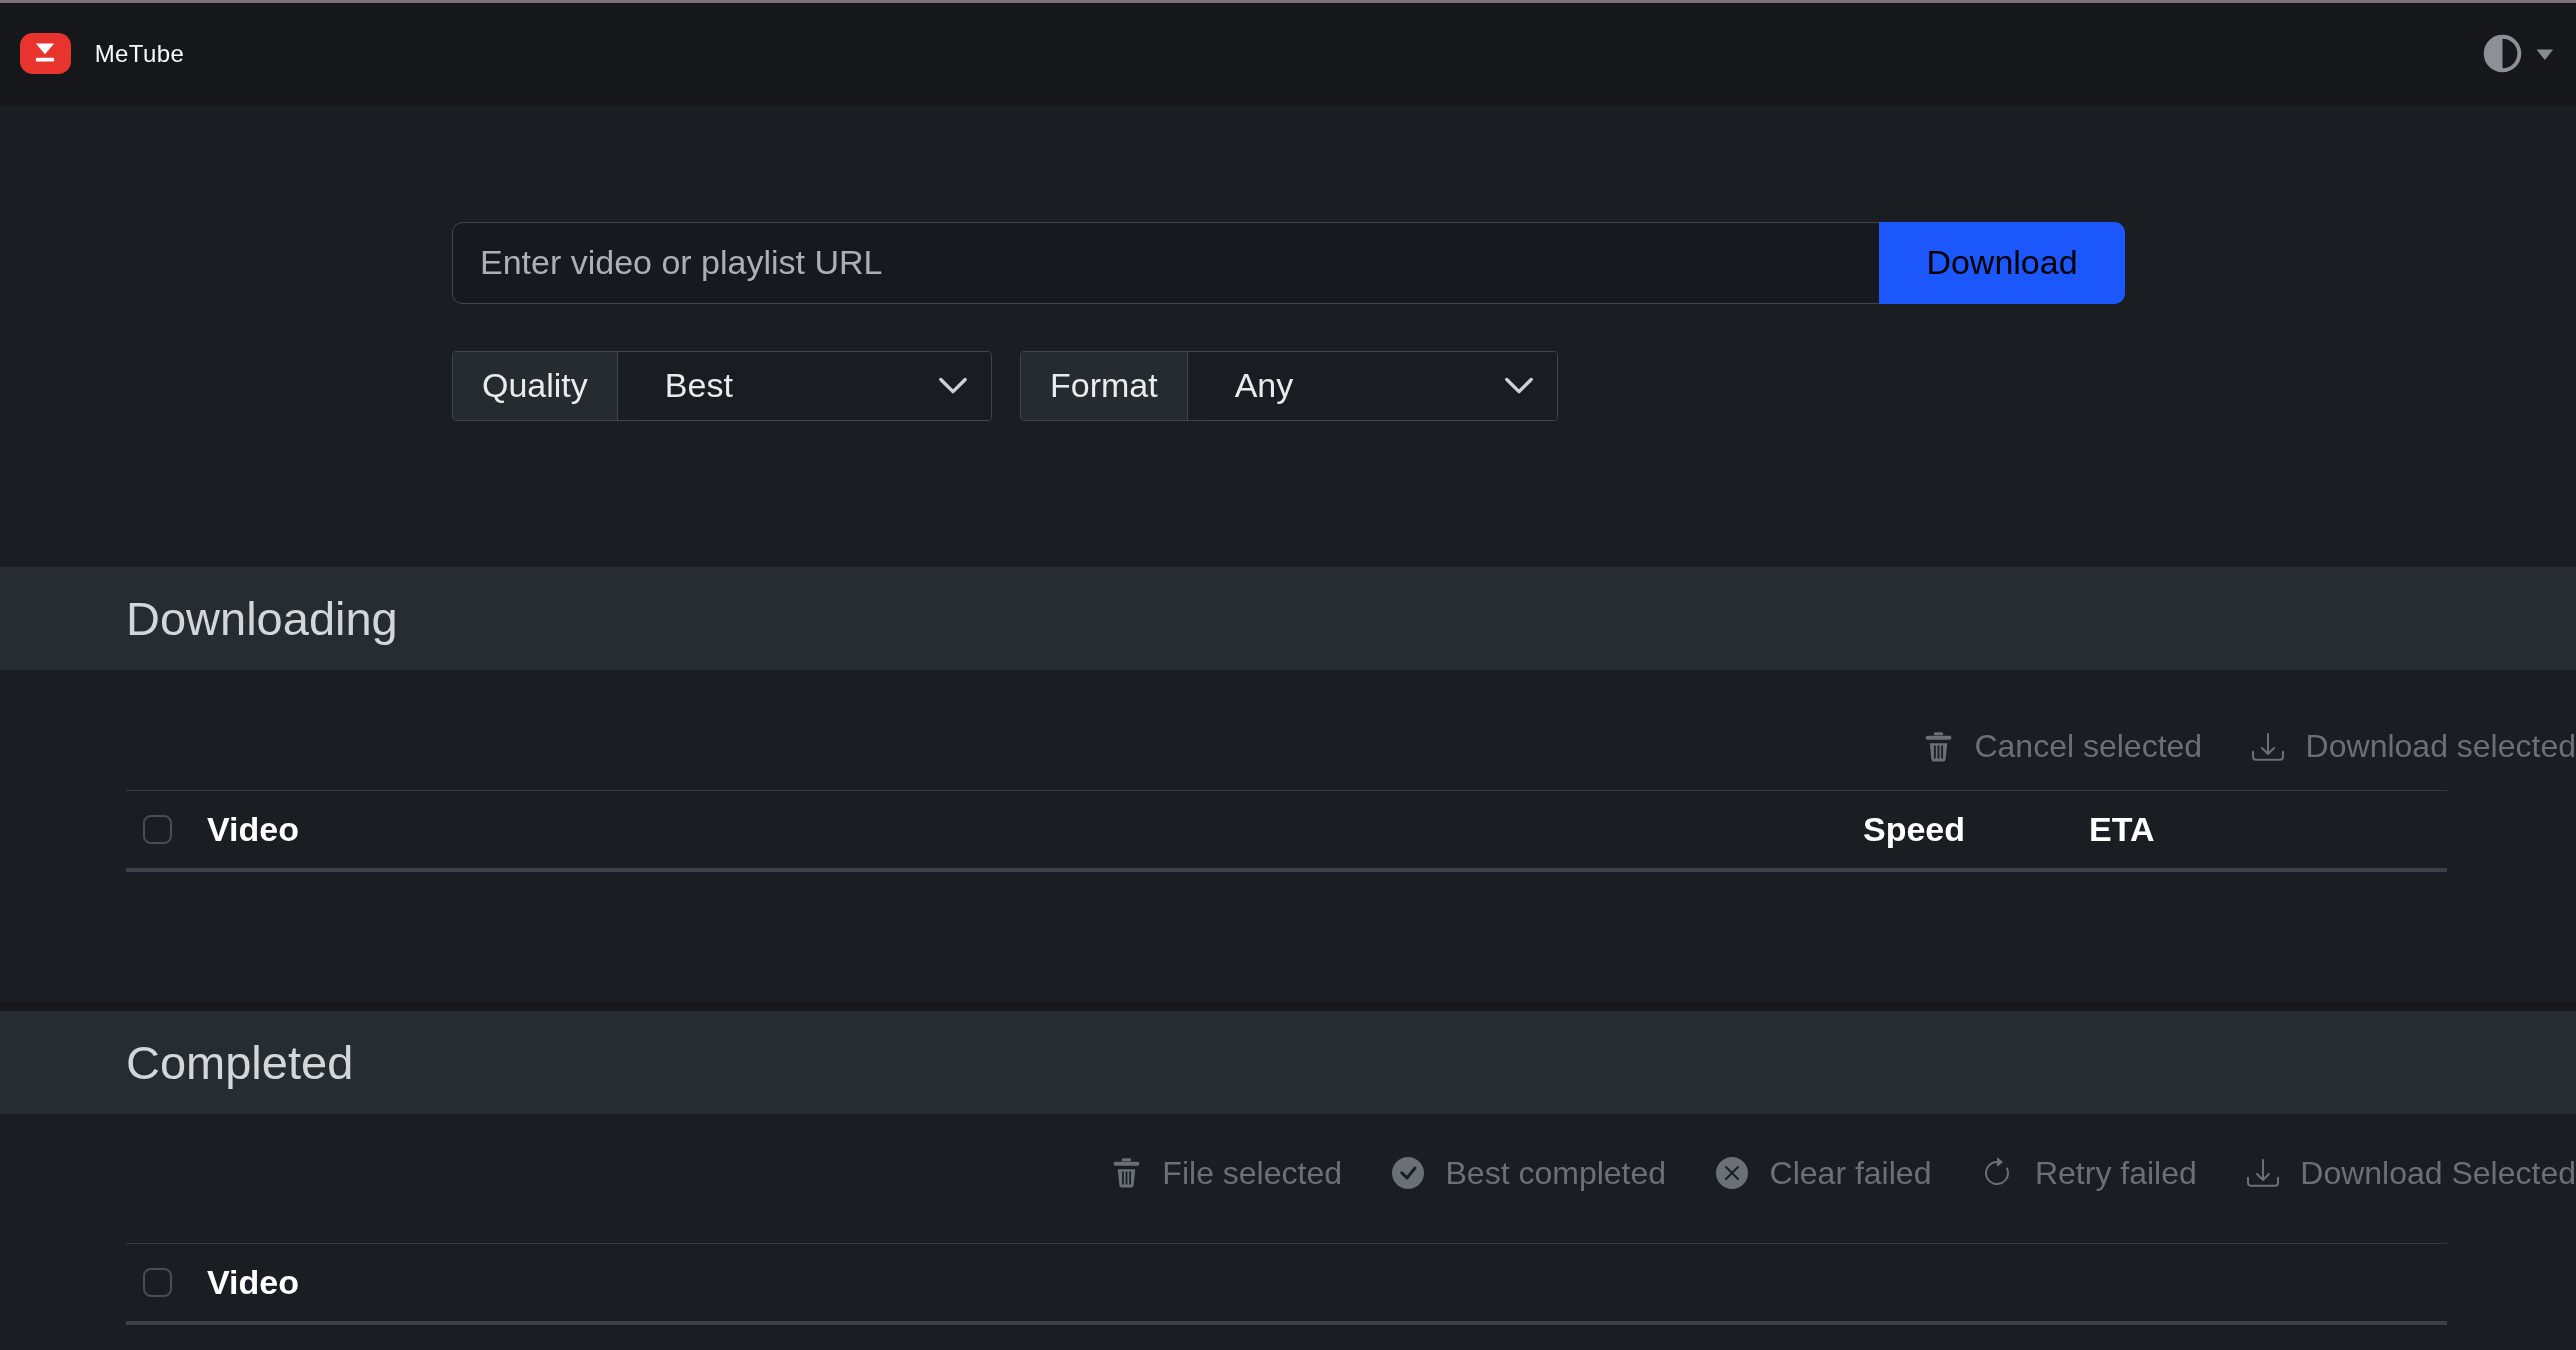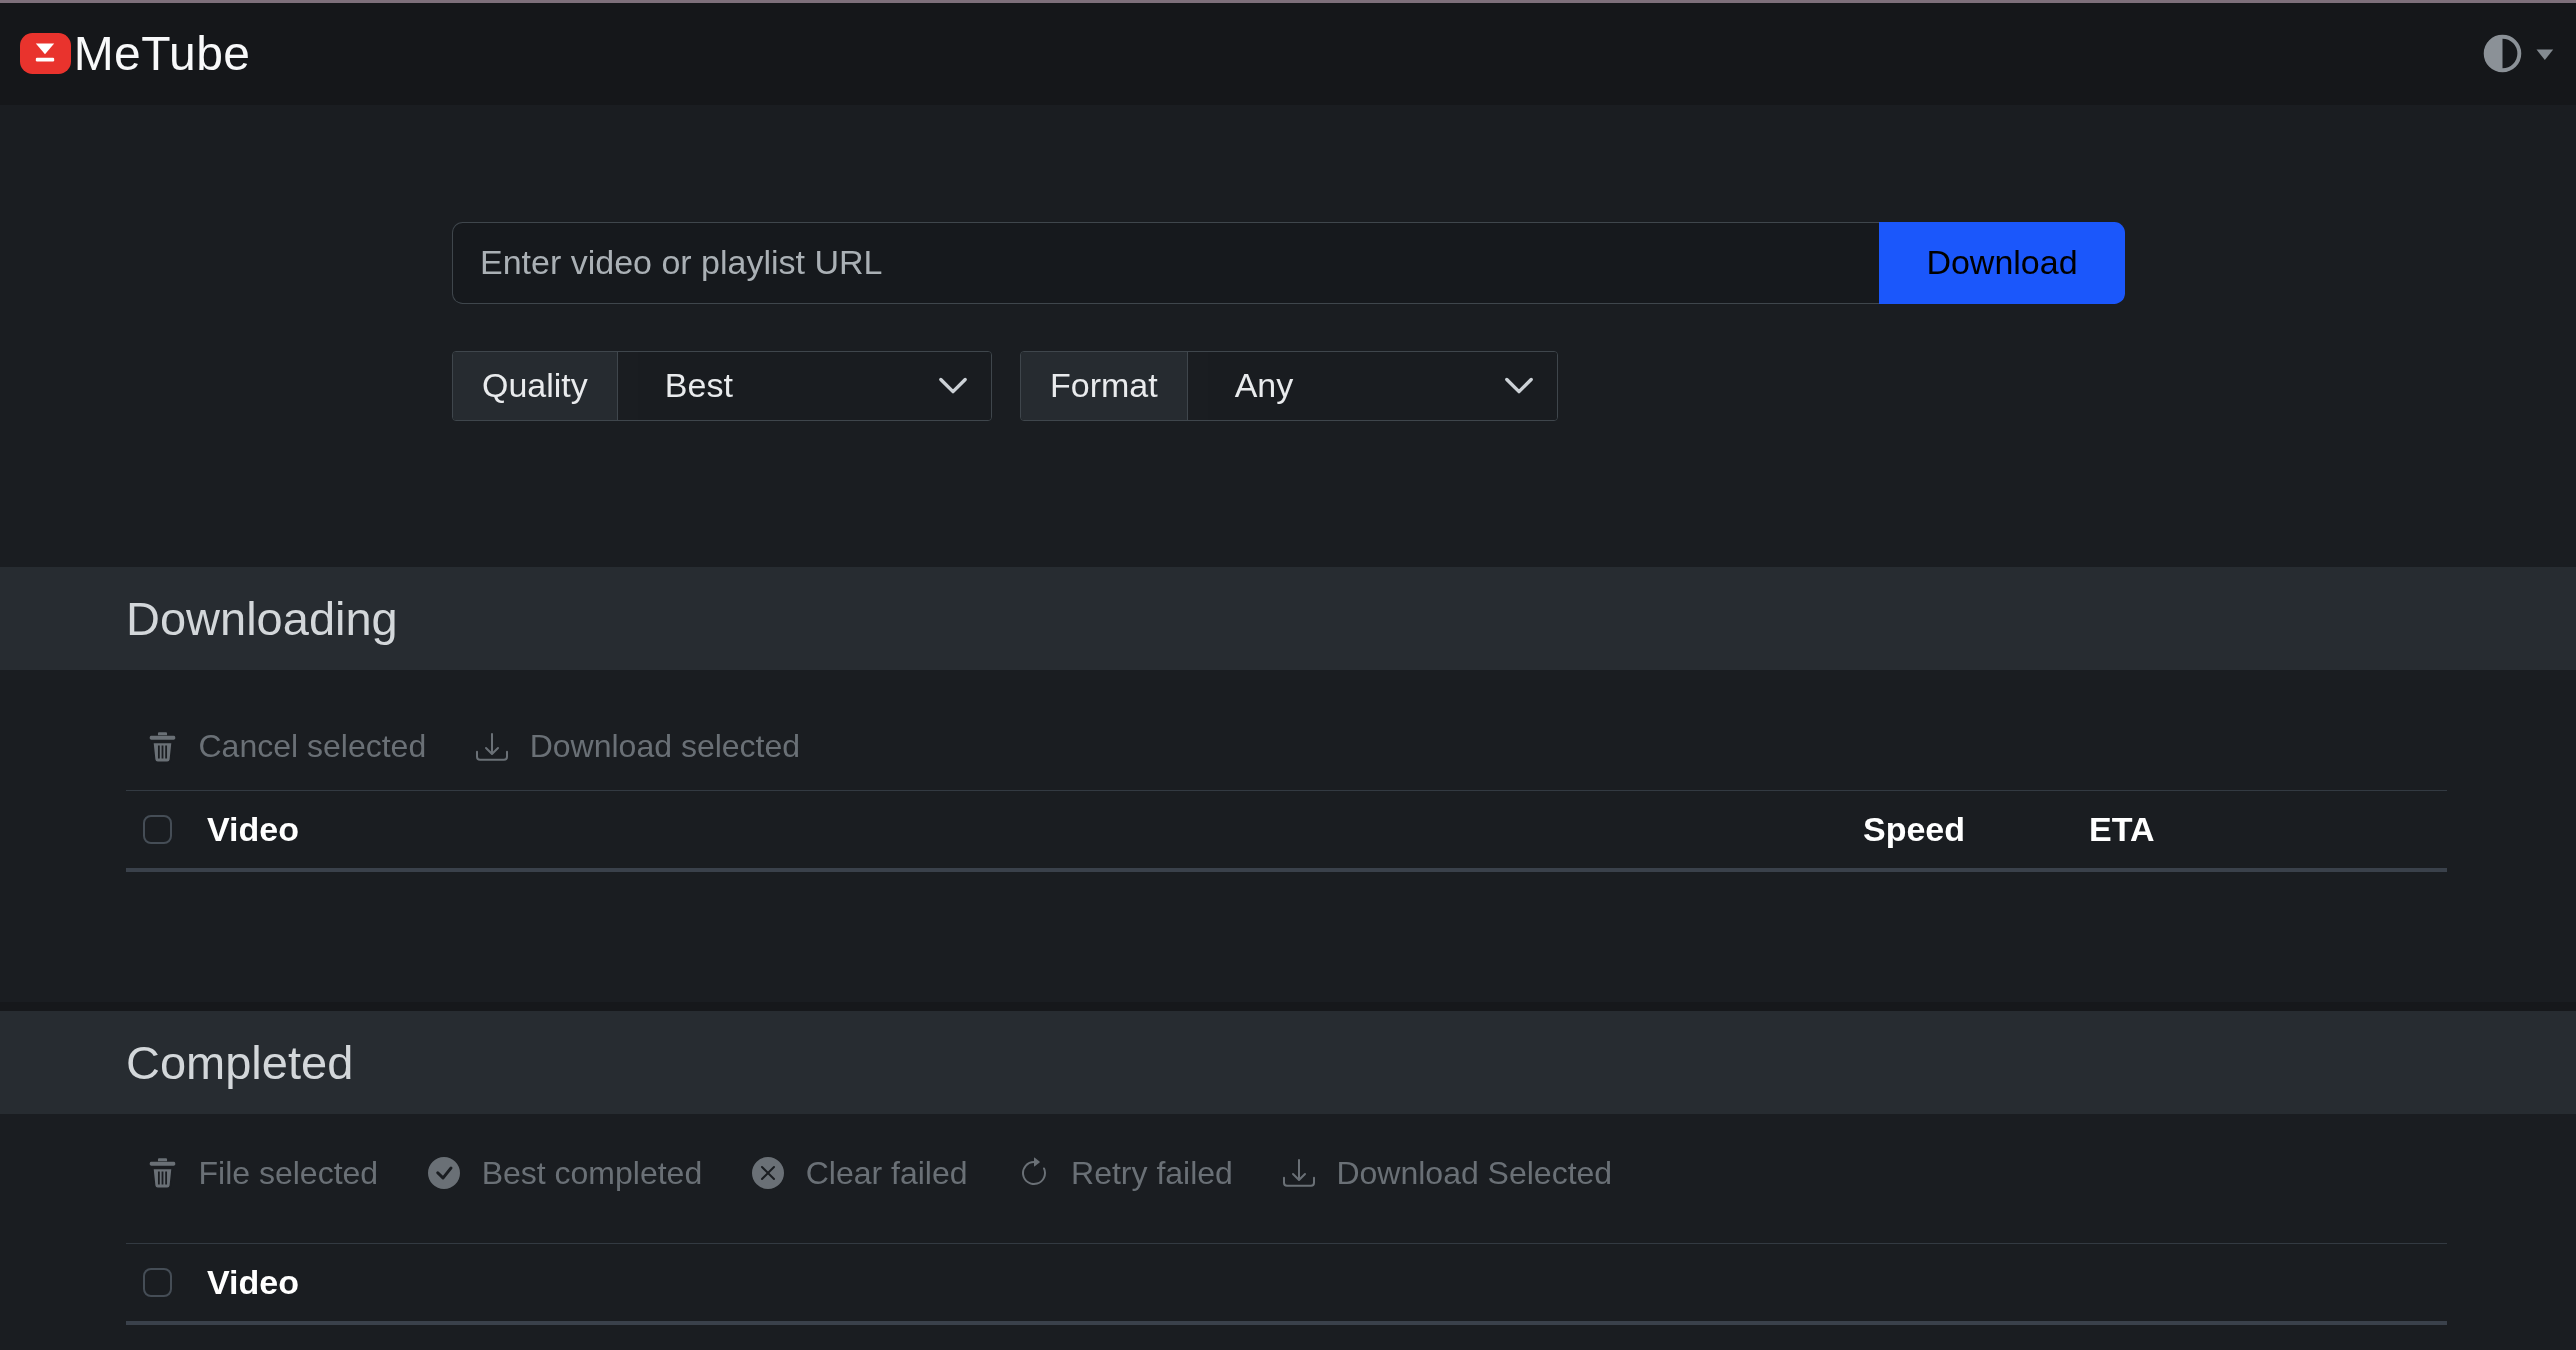--- a/index.html
+++ b/index.html
@@ -21,21 +21,21 @@
     align-items: center;
     padding: 0 14.3px 0 19.7px;
   }
   .brand { display: flex; align-items: center; cursor: pointer; }
   .logo {
     width: 51px; height: 41px;
     background: #e9332d;
     border-radius: 12.5px;
     display: flex; align-items: center; justify-content: center;
   }
-  .brand-text { color: #f8f9fa; font-size: 48px; font-weight: 500; margin-left: 3px; letter-spacing: 0.4px; text-align: right; }
+  .brand-text { color: #f8f9fa; font-size: 24px; font-weight: 500; margin-left: 24px; letter-spacing: 0.4px; text-align: right; }
   .nav-spacer { flex: 1; }
   .theme-toggle { display: flex; align-items: center; gap: 12.5px; cursor: pointer; padding-right: 7.2px; }
 
   
   .hero { background: #1a1d21; padding: 117px 0 146px 452px; }
   .url-row { display: flex; width: 1673px; height: 82px; justify-content: space-between; }
   .url-input {
     flex: 1;
     background: #16191d;
     border: 1.8px solid #3f464c;
@@ -106,21 +106,21 @@
   
   .card-header {
     height: 103px;
     background: #272c31;
     display: flex; align-items: center;
     padding-left: 126px;
   }
   .card-header h2 { color: #d3d7da; font-size: 47px; font-weight: 400; }
   .card-body { background: #1a1d21; }
 
-  .actions-row { display: flex; align-items: center; gap: 50px; padding-left: 148px; }
+  .actions-row { display: flex; align-items: center; gap: 50px; padding-left: 148px; justify-content: flex-end; }
   .dl-actions { padding-top: 57px; height: 97px; }
   .cp-actions { padding-top: 36px; height: 82px; }
   .action-btn {
     display: flex; align-items: center; gap: 21.5px;
     color: #6a7076; font-size: 32px;
     cursor: default; white-space: nowrap;
   }
   .action-btn svg { flex: 0 0 auto; }
 
   .mtable { width: 2321px; margin-left: 126px; }

